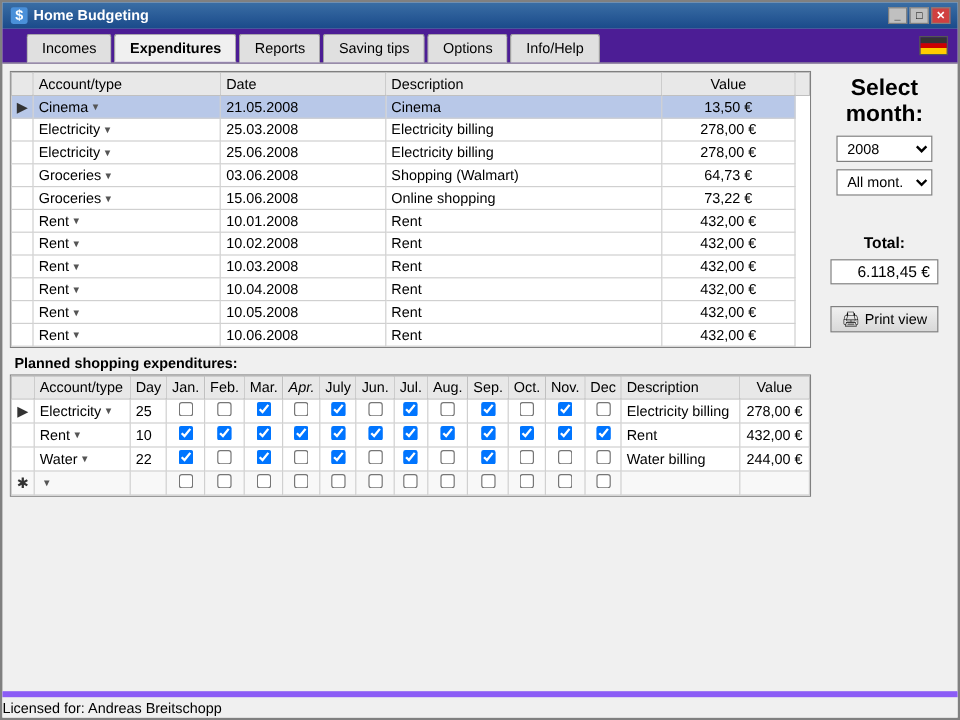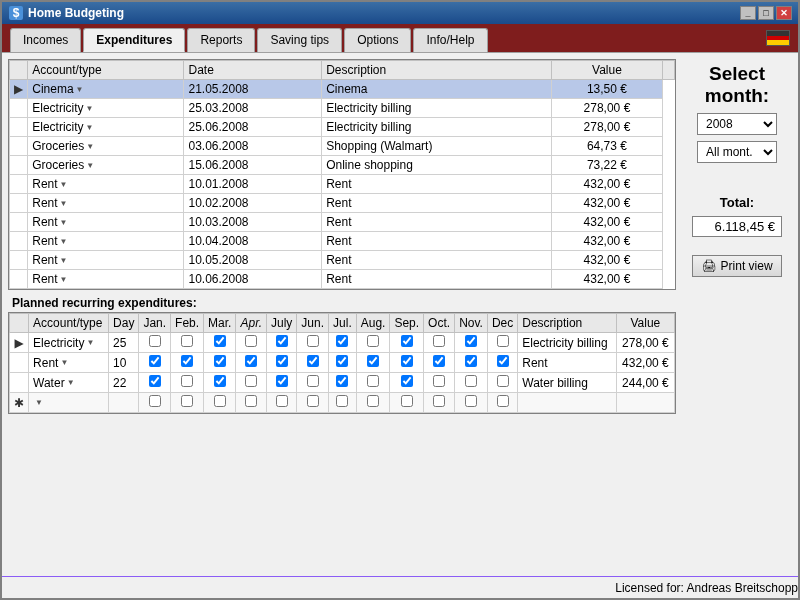--- a/index.html
+++ b/index.html
@@ -7,21 +7,21 @@
 
     
     .window { width: 800px; height: 600px; border: 2px solid #808080; background: #f0f0f0; display: flex; flex-direction: column; }
     .title-bar { background: linear-gradient(to bottom, #3a6ea5, #1a4a8a); height: 22px; display: flex; align-items: center; padding: 0 6px; color: white; font-size: 12px; font-weight: bold; }
     .title-bar-icon { width: 16px; height: 16px; margin-right: 4px; }
     .title-bar-controls { margin-left: auto; display: flex; gap: 2px; }
     .title-btn { width: 16px; height: 14px; background: #c0c0c0; border: 1px solid #808080; font-size: 9px; display: flex; align-items: center; justify-content: center; cursor: pointer; color: black; }
     .title-btn.close { background: #d04040; color: white; }
 
     
-    .tab-bar { display: flex; padding: 4px 4px 0 8px; background: #7f1d1d; border-bottom: 1px solid #a0a0a0; }
+    .tab-bar { display: flex; padding: 4px 4px 0 20px; background: #4c1d95; border-bottom: 1px solid #a0a0a0; }
     .tab { padding: 4px 12px; border: 1px solid #a0a0a0; background: #e0e0e0; cursor: pointer; margin-right: 2px; border-bottom: none; border-radius: 3px 3px 0 0; }
     .tab.active { background: #f0f0f0; border-bottom: 1px solid #f0f0f0; font-weight: bold; }
 
     
     .content { flex: 1; display: flex; padding: 6px; gap: 6px; overflow: hidden; }
     .left-panel { flex: 1; display: flex; flex-direction: column; gap: 6px; overflow: hidden; }
     .right-panel { width: 110px; display: flex; flex-direction: column; gap: 6px; align-items: center; padding: 4px; }
 
     
     .table-container { border: 1px solid #808080; background: white; overflow: hidden; }
@@ -50,21 +50,21 @@
 
     
     .section-title { font-weight: bold; margin-bottom: 2px; padding-left: 4px; }
     .planned-container { border: 1px solid #808080; background: white; overflow: hidden; }
     .planned-scroll { overflow: auto; max-height: 160px; }
     .checkbox-cell { text-align: center; }
     input[type="checkbox"] { width: 12px; height: 12px; }
     .star-row td { background: #f8f8f8; }
 
     
-    .status-bar { height: 22px; background: #f0f0f0; border-top: 1px solid #8b5cf6; display: flex; align-items: center; justify-content: flex-end; font-size: 12px; }
+    .status-bar { height: 22px; background: #f0f0f0; border-top: 5px solid #8b5cf6; display: flex; align-items: center; justify-content: flex-start; font-size: 12px; }
 
     
     .table-scroll::-webkit-scrollbar { width: 12px; }
     .table-scroll::-webkit-scrollbar-track { background: #e0e0e0; }
     .table-scroll::-webkit-scrollbar-thumb { background: #a0a0a0; border: 1px solid #808080; }
 
     .planned-scroll::-webkit-scrollbar { width: 12px; }
     .planned-scroll::-webkit-scrollbar-track { background: #e0e0e0; }
     .planned-scroll::-webkit-scrollbar-thumb { background: #a0a0a0; border: 1px solid #808080; }
   </style>
@@ -251,21 +251,21 @@
       <td>10.06.2008</td>
       <td>Rent</td>
       <td class="value-col">432,00 €</td>
     </tr>
               </tbody>
           </table>
         </div>
       </div>
 
       <div>
-        <div class="section-title">Planned recurring expenditures:</div>
+        <div class="section-title">Planned shopping expenditures:</div>
         <div class="planned-container">
           <div class="planned-scroll">
             <table>
               <thead>
                 <tr>
                   <th style="width:16px;"></th>
                   <th style="width:80px;">Account/type</th>
                   <th style="width:24px;">Day</th>
                   <th style="width:26px;">Jan.</th>
                   <th style="width:26px;">Feb.</th>

